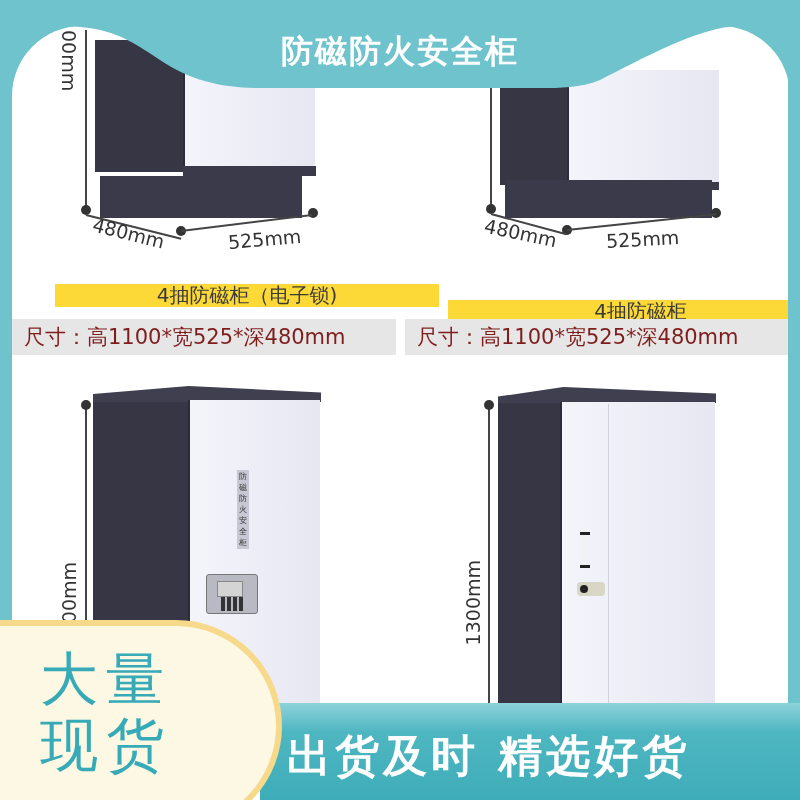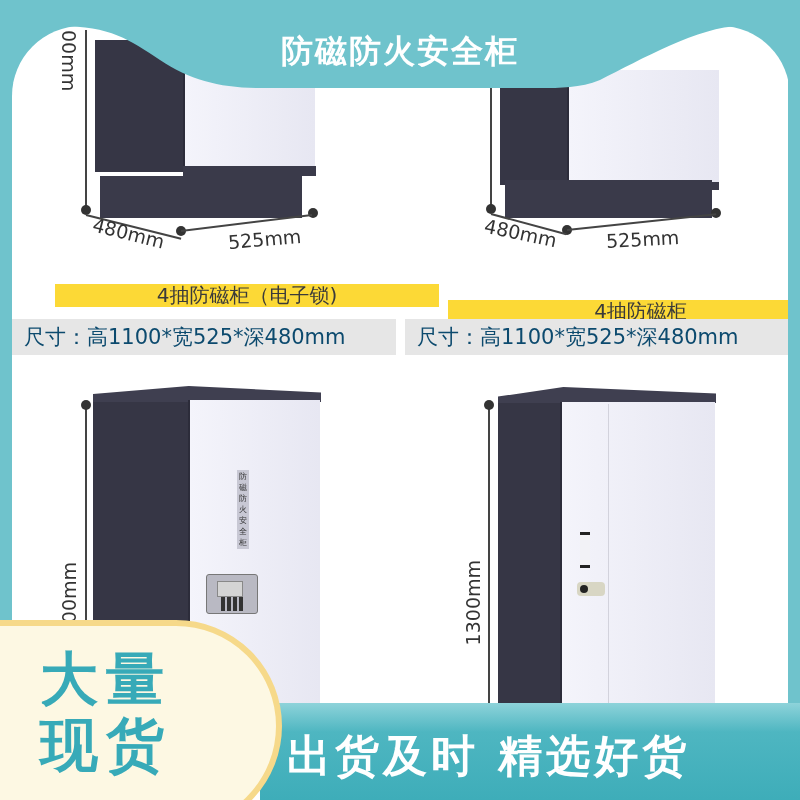--- a/index.html
+++ b/index.html
@@ -10,23 +10,23 @@
   .panel{position:absolute;}
   .cab-side{position:absolute;background:#363645;}
   .cab-front{position:absolute;background:linear-gradient(90deg,#f4f4fb,#e7e7f2);border-left:2px solid #2c2c3a;}
   .cab-base{position:absolute;background:#3a3a4a;}
   .cab-top{position:absolute;background:#3f3f50;}
   .dim-line{position:absolute;background:#444;}
   .dot{position:absolute;width:10px;height:10px;border-radius:50%;background:#333;}
   .dim-label{position:absolute;color:#333;font-size:19px;}
   .vert{writing-mode:vertical-rl;}
   .ylw{position:absolute;height:23px;background:#fcd936;color:#3a3a3a;font-size:20px;display:flex;align-items:center;justify-content:center;margin-left:43px;}
-  .gry{position:absolute;height:36px;background:#e6e6e6;color:#0c4a6e;font-size:21px;display:flex;align-items:center;padding-left:12px;box-sizing:border-box;}
+  .gry{position:absolute;height:36px;background:#e6e6e6;color:#7f1d1d;font-size:21px;display:flex;align-items:center;padding-left:12px;box-sizing:border-box;}
   .badge{position:absolute;left:-40px;top:620px;width:310px;height:200px;background:#fdf8e3;border:6px solid #f6d98a;border-radius:0 140px 140px 0;}
-  .badge-text{position:absolute;left:40px;top:646px;width:180px;color:#37aab8;font-weight:bold;font-size:58px;line-height:66px;letter-spacing:8px;}
+  .badge-text{position:absolute;left:40px;top:646px;width:180px;color:#37aab8;font-weight:normal;font-size:58px;line-height:66px;letter-spacing:8px;}
   .bottom-band{position:absolute;left:260px;top:703px;width:540px;height:97px;background:linear-gradient(180deg,#8ed3da 0%,#4eb6c1 30%,#3eadb9 100%);}
   .bottom-text{position:absolute;left:287px;top:727px;color:#fff;font-weight:bold;font-size:44px;letter-spacing:4px;white-space:nowrap;}
   .label-plate{position:absolute;background:#c8c8d4;color:#333;font-size:8px;padding:1px 2px;}
   .keypad{position:absolute;background:#b9b9c3;border:1px solid #777;border-radius:3px;}
   .kp-screen{position:absolute;left:10px;top:6px;width:24px;height:14px;background:#d4d4d4;border:1px solid #888;}
   .kp-keys{position:absolute;left:14px;top:22px;width:22px;height:14px;background:repeating-linear-gradient(90deg,#333 0 4px,#b9b9c3 4px 6px);}
   .handle{position:absolute;width:10px;height:36px;border-top:3px solid #222;border-bottom:3px solid #222;background:#f2f2f6;box-sizing:border-box;}
   .lock{position:absolute;width:28px;height:14px;background:#d8d6c4;border-radius:4px;}
   .lock::before{content:"";position:absolute;left:3px;top:3px;width:8px;height:8px;border-radius:50%;background:#222;}
 </style>

